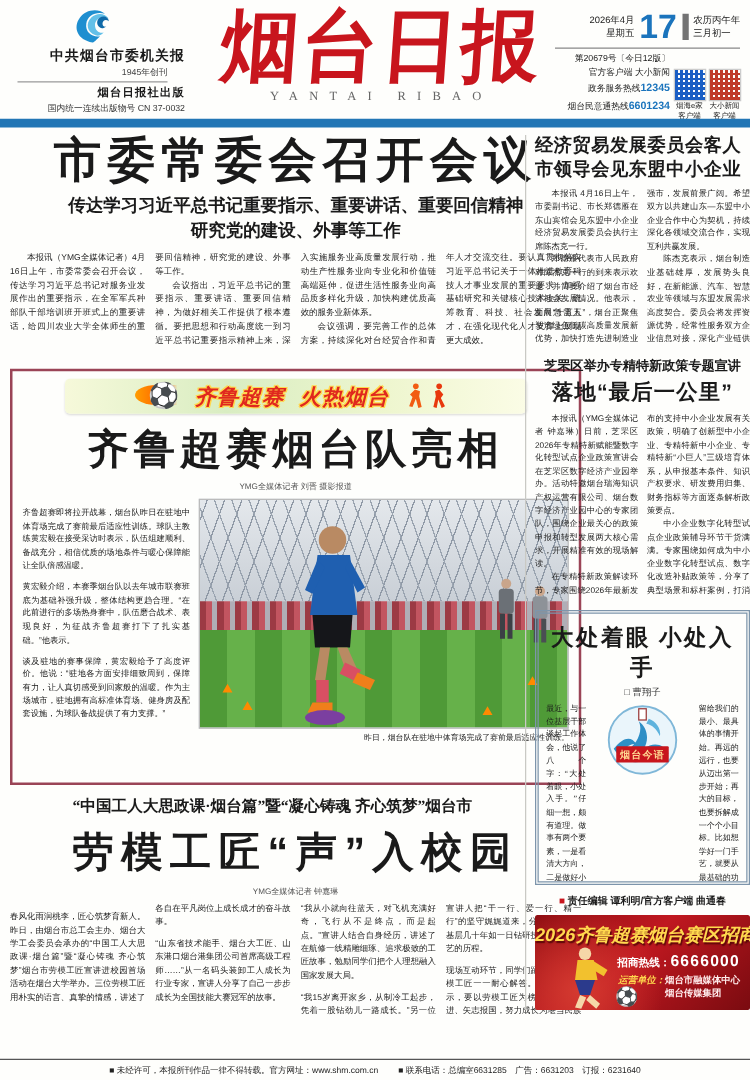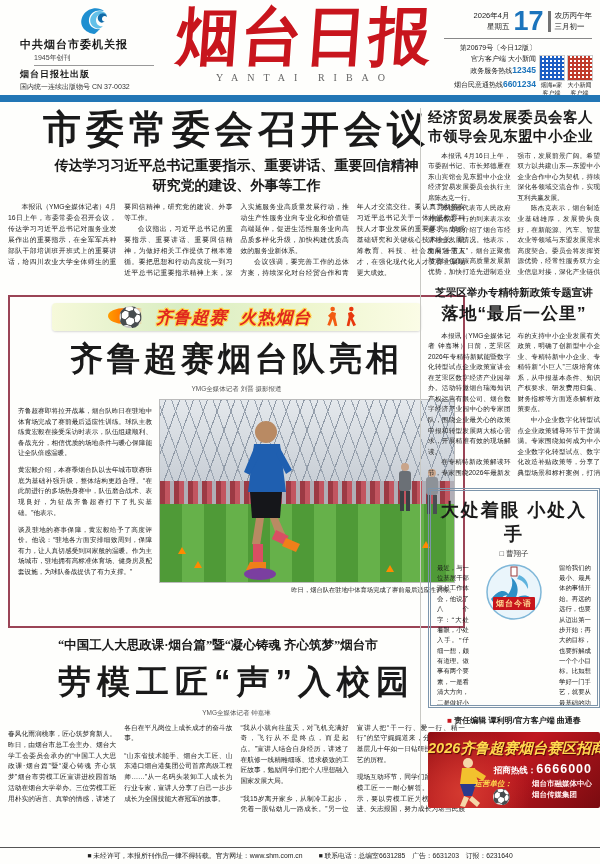--- a/index.html
+++ b/index.html
@@ -1,36 +1,36 @@
 <!DOCTYPE html>
 <html><head>
 <meta charset="utf-8">
 <style>
   html,body{margin:0;padding:0;background:#e8e8e4;}
   .page{position:relative;width:600px;height:864px;margin:0 auto;background:#fefefc;
         font-family:"Liberation Sans",sans-serif;color:#1a1a1a;overflow:hidden;}
 
   
   .header{position:absolute;top:0;left:0;right:0;height:95px;}
-  .logo-block{position:absolute;left:20px;top:4px;width:148px;text-align:left;}
+  .logo-block{position:absolute;left:0;top:4px;width:148px;text-align:right;}
   .logo-swirl{display:block;margin:0 auto;}
   .org-line{font-size:11px;font-weight:bold;letter-spacing:1px;margin-top:1px;}
   .founded{font-size:7px;color:#444;padding-bottom:2px;border-bottom:1px solid #999;margin:1px 14px 2px;}
   .publisher{font-size:9px;font-weight:bold;letter-spacing:1px;}
   .issn{font-size:7px;color:#333;margin-top:1px;}
   .masthead-center{position:absolute;left:170px;width:270px;top:0;text-align:center;}
   .paper-title{font-family:"DejaVu Serif","Liberation Serif",serif;font-weight:900;
                font-size:62px;line-height:74px;color:#c8151d;letter-spacing:2px;
                transform:skewX(-4deg) scaleY(1.02);white-space:nowrap;}
   .paper-pinyin{font-size:10px;letter-spacing:9px;color:#666;font-family:"Liberation Serif",serif;margin-top:-2px;}
   .header-right{position:absolute;right:8px;top:8px;width:148px;}
   .date-row{display:flex;align-items:center;justify-content:flex-start;border-bottom:1px solid #888;padding-bottom:3px;}
   .date-left{font-size:7.5px;text-align:right;line-height:1.35;flex:1;}
   .day-num{font-size:27px;color:#1b74bc;font-weight:bold;line-height:1;margin:0 4px;}
-  .lunar{font-size:7.5px;line-height:1.35;border-left:3px solid #737373;padding-left:4px;}
+  .lunar{font-size:7.5px;line-height:1.35;border-left:5px solid #737373;padding-left:4px;}
   .info-rows{position:relative;margin-top:3px;padding-right:56px;text-align:right;}
   .info-row{font-size:7px;line-height:1.6;white-space:nowrap;}
   .num-blue{color:#1b74bc;font-weight:bold;font-size:8.5px;}
   .qrs{position:absolute;right:0;top:13px;display:flex;gap:3px;}
   .qr{width:25px;}
   .qr-img{width:24px;height:24px;border:1px solid #ccc;}
   .qr-blue{background-image:repeating-linear-gradient(0deg,#1b5ec4 0 2px,rgba(255,255,255,0) 2px 4px),
            repeating-linear-gradient(90deg,#1b5ec4 0 2px,#fff 2px 4px);}
   .qr-red{background-image:repeating-linear-gradient(0deg,#c03a2b 0 2px,rgba(255,255,255,0) 2px 4px),
            repeating-linear-gradient(90deg,#c03a2b 0 2px,#fff 2px 4px);}
@@ -110,21 +110,21 @@
   .red-sq{color:#c8151d;}
 
   
   .ad-box{margin-top:6px;height:76px;border-radius:2px;position:relative;overflow:hidden;color:#fff;
           background:radial-gradient(circle at 20% 80%,#d43a30 0,rgba(212,58,48,0) 45%),
                      linear-gradient(135deg,#8e0e12,#c01820 45%,#7a0b10);}
   .ad-title{font-size:14.5px;font-weight:900;font-style:italic;text-align:center;margin-top:7px;letter-spacing:0px;
             color:#ffd94e;text-shadow:1px 1px 1px #5a0608;white-space:nowrap;}
   .ad-hotline{position:absolute;right:8px;top:30px;font-size:8.5px;font-weight:bold;color:#fff;}
   .ad-hotline b{font-size:12.5px;letter-spacing:1px;}
-  .ad-op{position:absolute;right:8px;top:47px;text-align:left;font-size:7.5px;line-height:1.45;display:flex;gap:20px;}
+  .ad-op{position:absolute;right:8px;top:47px;text-align:left;font-size:7.5px;line-height:1.45;display:flex;gap:0;}
   .ad-op-label{color:#ffd94e;font-style:italic;font-weight:bold;}
   .ad-op-lines{color:#ffecec;font-weight:bold;}
   .ad-ball{position:absolute;left:64px;bottom:2px;font-size:15px;}
 
   
   .footer{position:absolute;left:0;right:0;bottom:0;height:16px;border-top:1.5px solid #555;
           display:flex;justify-content:center;gap:16px;align-items:center;font-size:6.8px;color:#222;background:#fefefc;}
 </style>
 </head>
 <body>

